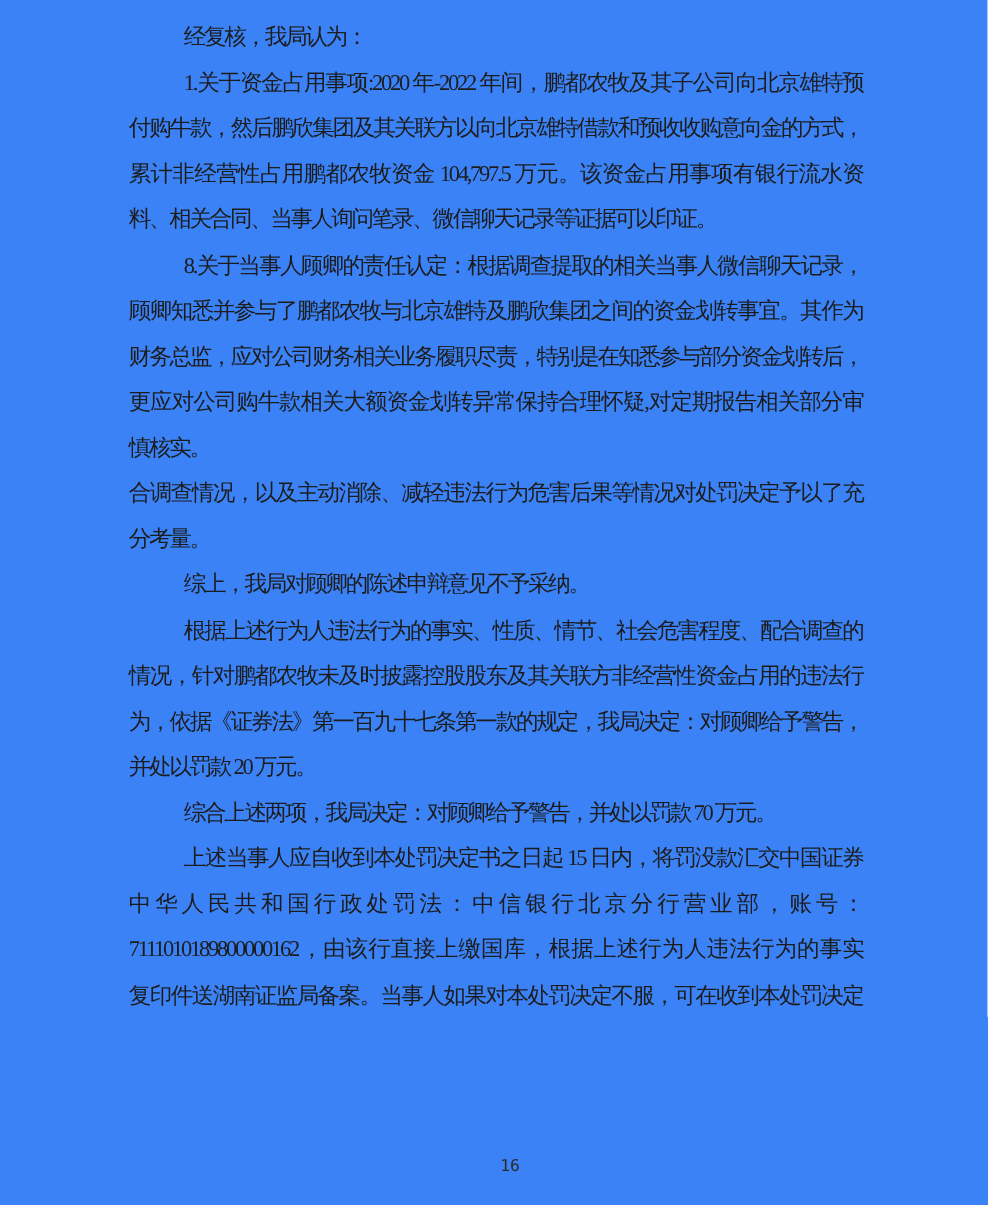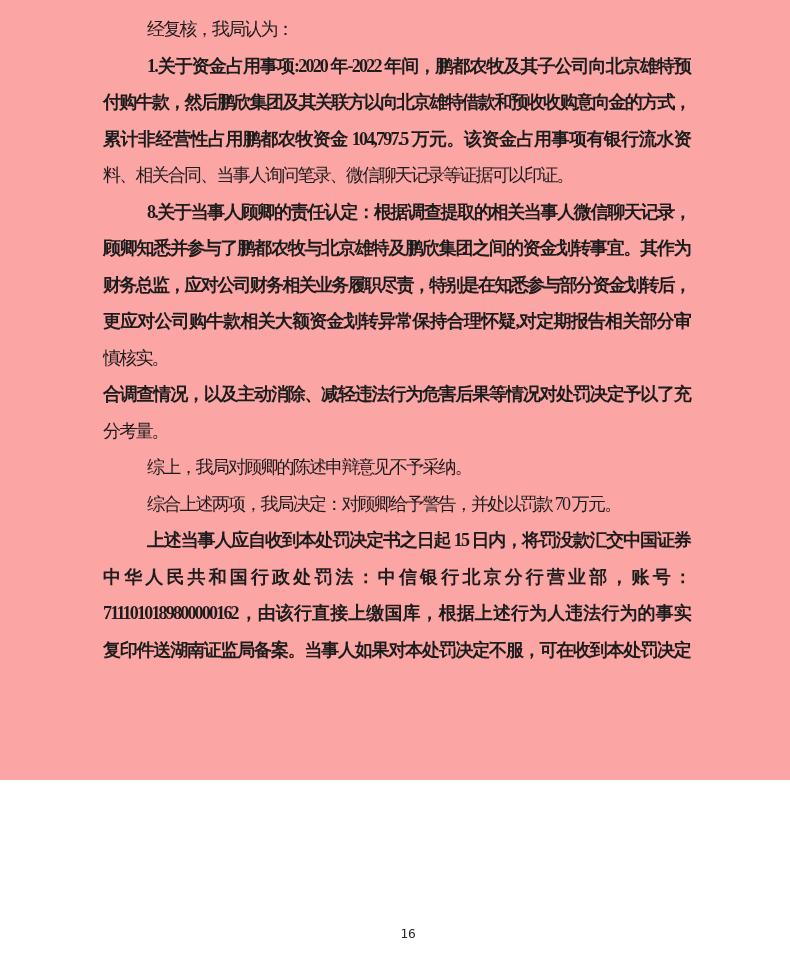--- a/index.html
+++ b/index.html
@@ -5,22 +5,22 @@
   * { margin: 0; padding: 0; box-sizing: border-box; }
   html, body {
     width: 790px;
     height: 964px;
     background: #ffffff;
     overflow: hidden;
   }
   .page {
     position: relative;
     width: 790px;
-    height: 780px;
-    background: #fca5a5;
+    height: 964px;
+    background: #3b82f6;
     font-family: "Liberation Serif", "DejaVu Serif", serif;
     color: #1c1c1c;
   }
   .doc-body {
     position: absolute;
     left: 103px;
     top: 11px;
     width: 587px;
   }
   .para { margin: 0; }
@@ -28,21 +28,20 @@
     font-size: 18px;
     line-height: 36.5px;
     letter-spacing: -1.8px;
     white-space: nowrap;
     text-align: left;
   }
   .line.first { text-indent: 44px; }
   .line.just {
     text-align: justify;
     text-align-last: justify;
-    font-weight: bold;
   }
   .page-number {
     position: absolute;
     left: 13px;
     top: 926px;
     width: 790px;
     text-align: center;
     font-size: 13px;
     letter-spacing: 0;
     color: #2a2a2a;
@@ -71,20 +70,26 @@
         <div class="line">慎核实。</div>
       </div>
       <div class="para">
         <div class="line just">合调查情况，以及主动消除、减轻违法行为危害后果等情况对处罚决定予以了充</div>
         <div class="line">分考量。</div>
       </div>
       <div class="para">
         <div class="line first">综上，我局对顾卿的陈述申辩意见不予采纳。</div>
       </div>
       <div class="para">
+        <div class="line first just">根据上述行为人违法行为的事实、性质、情节、社会危害程度、配合调查的</div>
+        <div class="line just">情况，针对鹏都农牧未及时披露控股股东及其关联方非经营性资金占用的违法行</div>
+        <div class="line just">为，依据《证券法》第一百九十七条第一款的规定，我局决定：对顾卿给予警告，</div>
+        <div class="line">并处以罚款 20 万元。</div>
+      </div>
+      <div class="para">
         <div class="line first">综合上述两项，我局决定：对顾卿给予警告，并处以罚款 70 万元。</div>
       </div>
       <div class="para">
         <div class="line first just">上述当事人应自收到本处罚决定书之日起 15 日内，将罚没款汇交中国证券</div>
         <div class="line just">中华人民共和国行政处罚法：中信银行北京分行营业部，账号：</div>
         <div class="line just">7111010189800000162，由该行直接上缴国库，根据上述行为人违法行为的事实</div>
         <div class="line just">复印件送湖南证监局备案。当事人如果对本处罚决定不服，可在收到本处罚决定</div>
       </div>
     </div>
   <div class="page-number">16</div>

